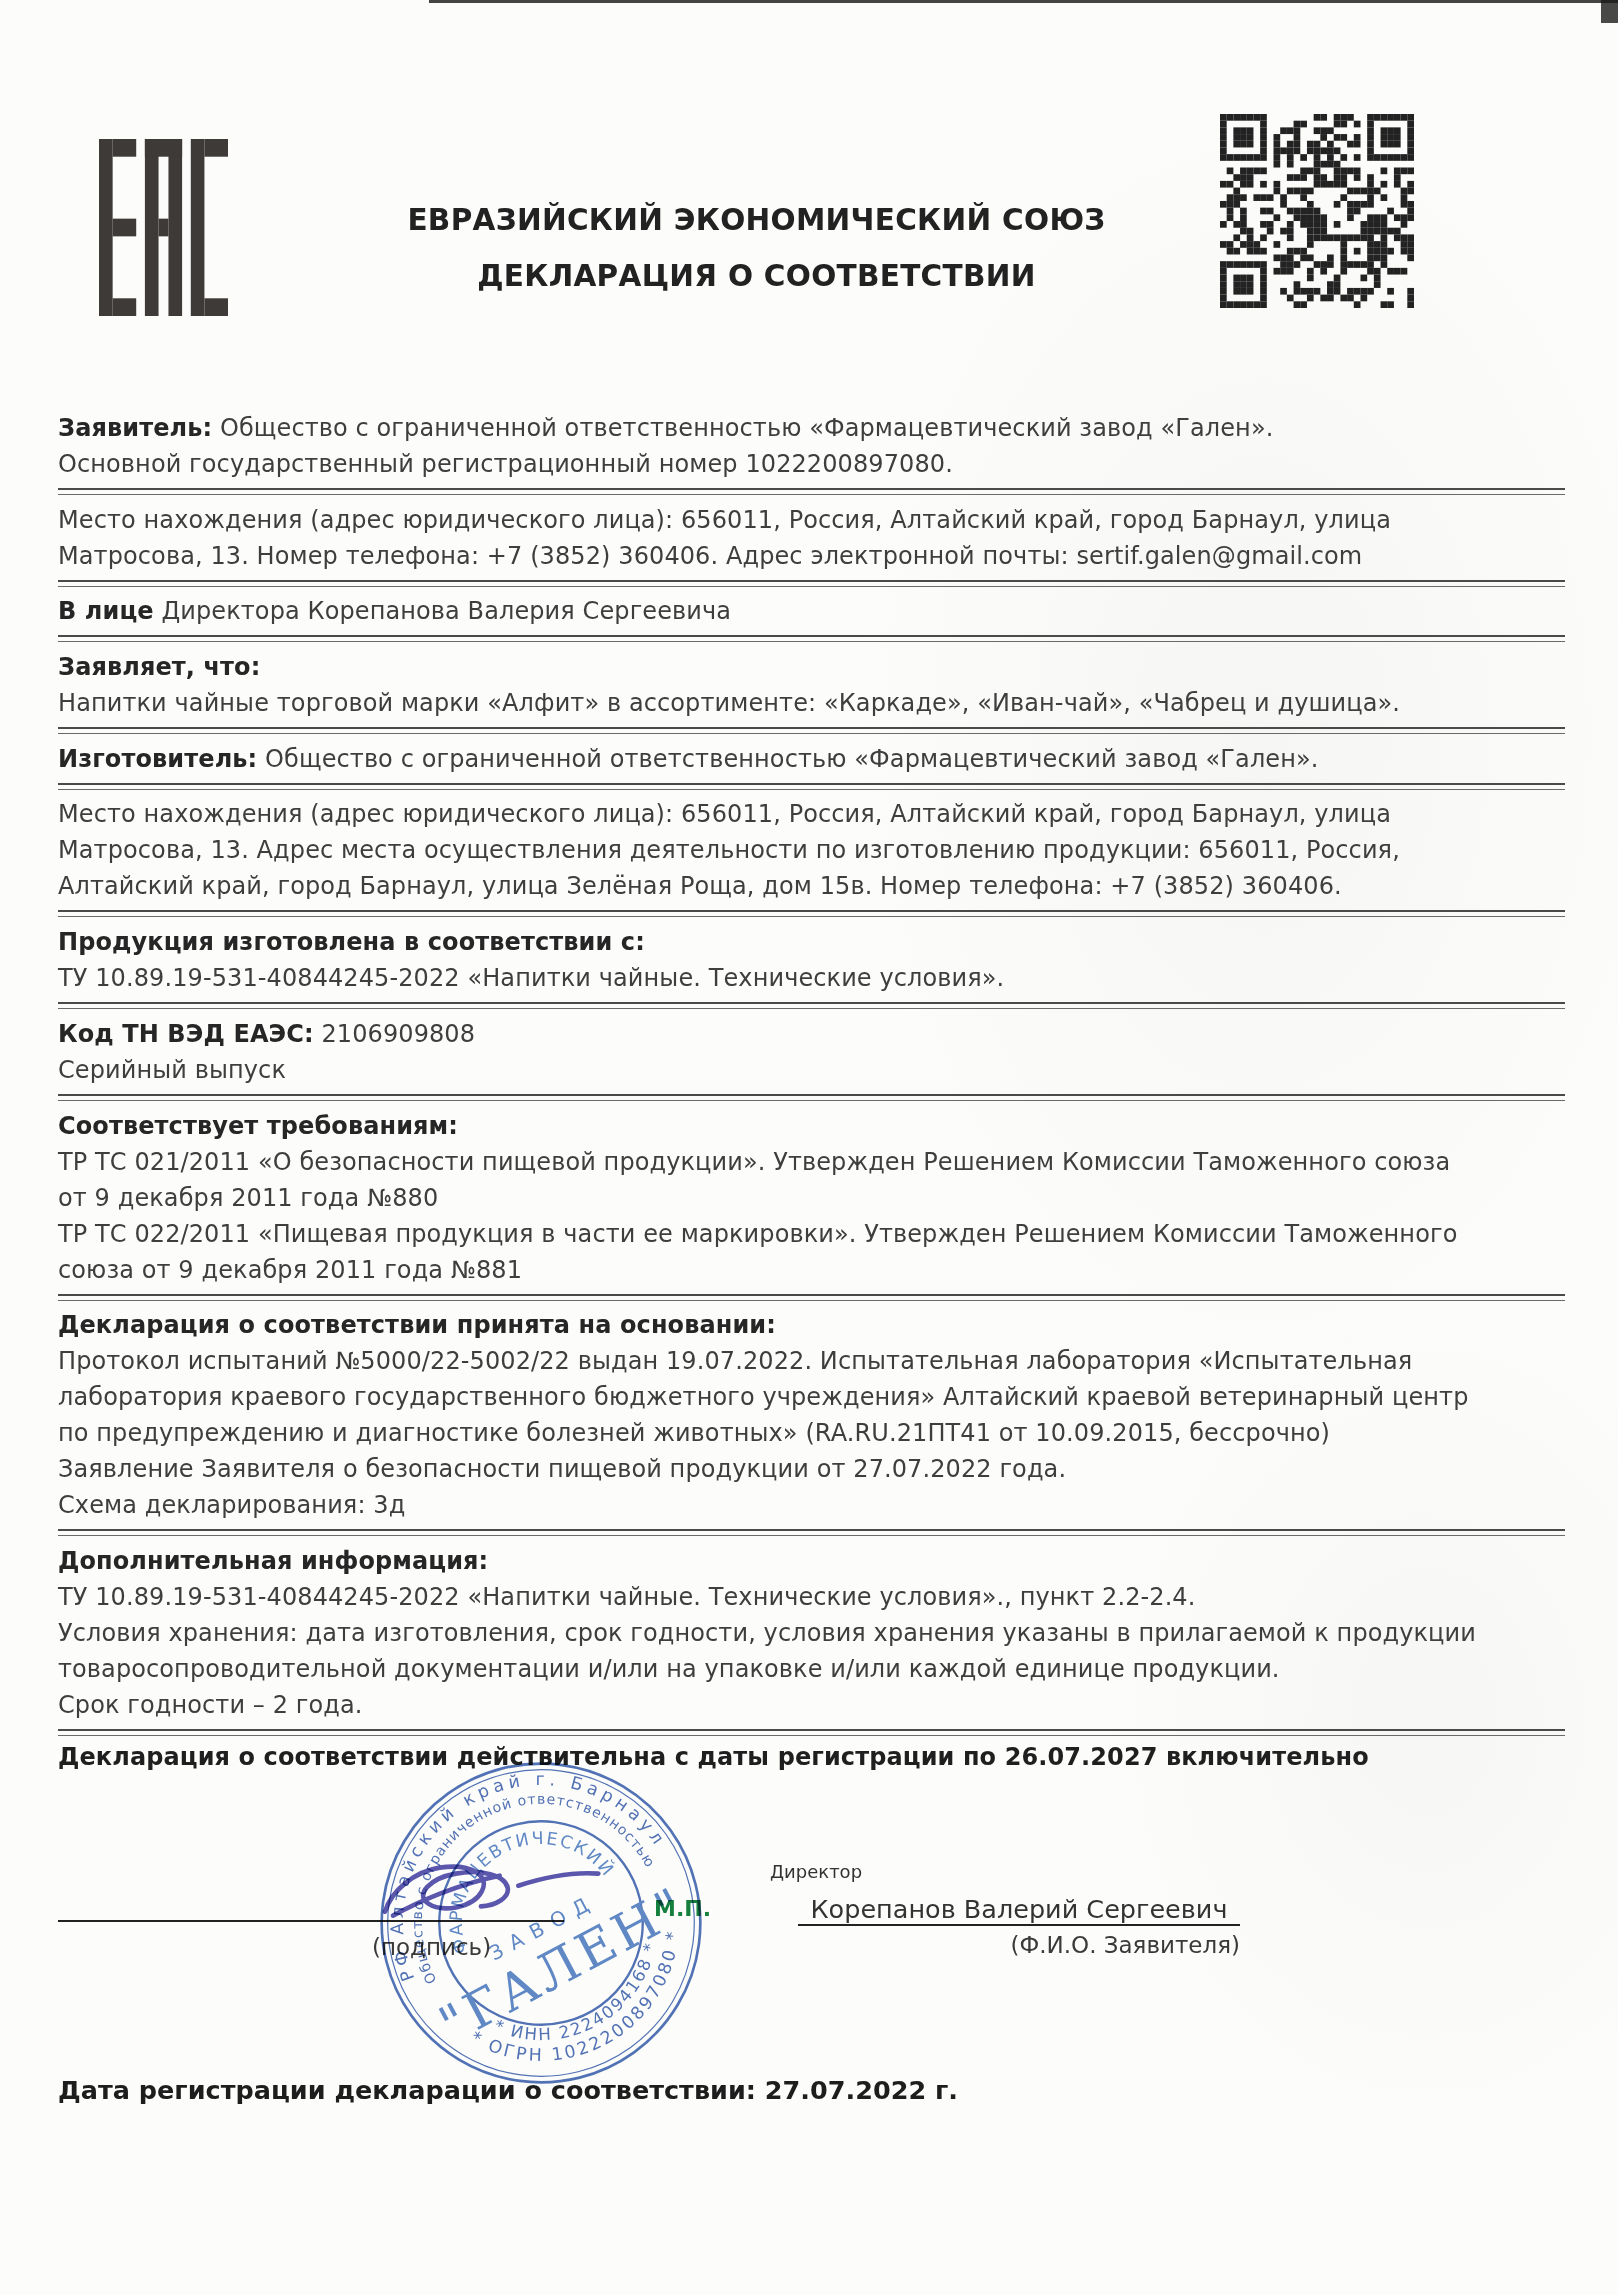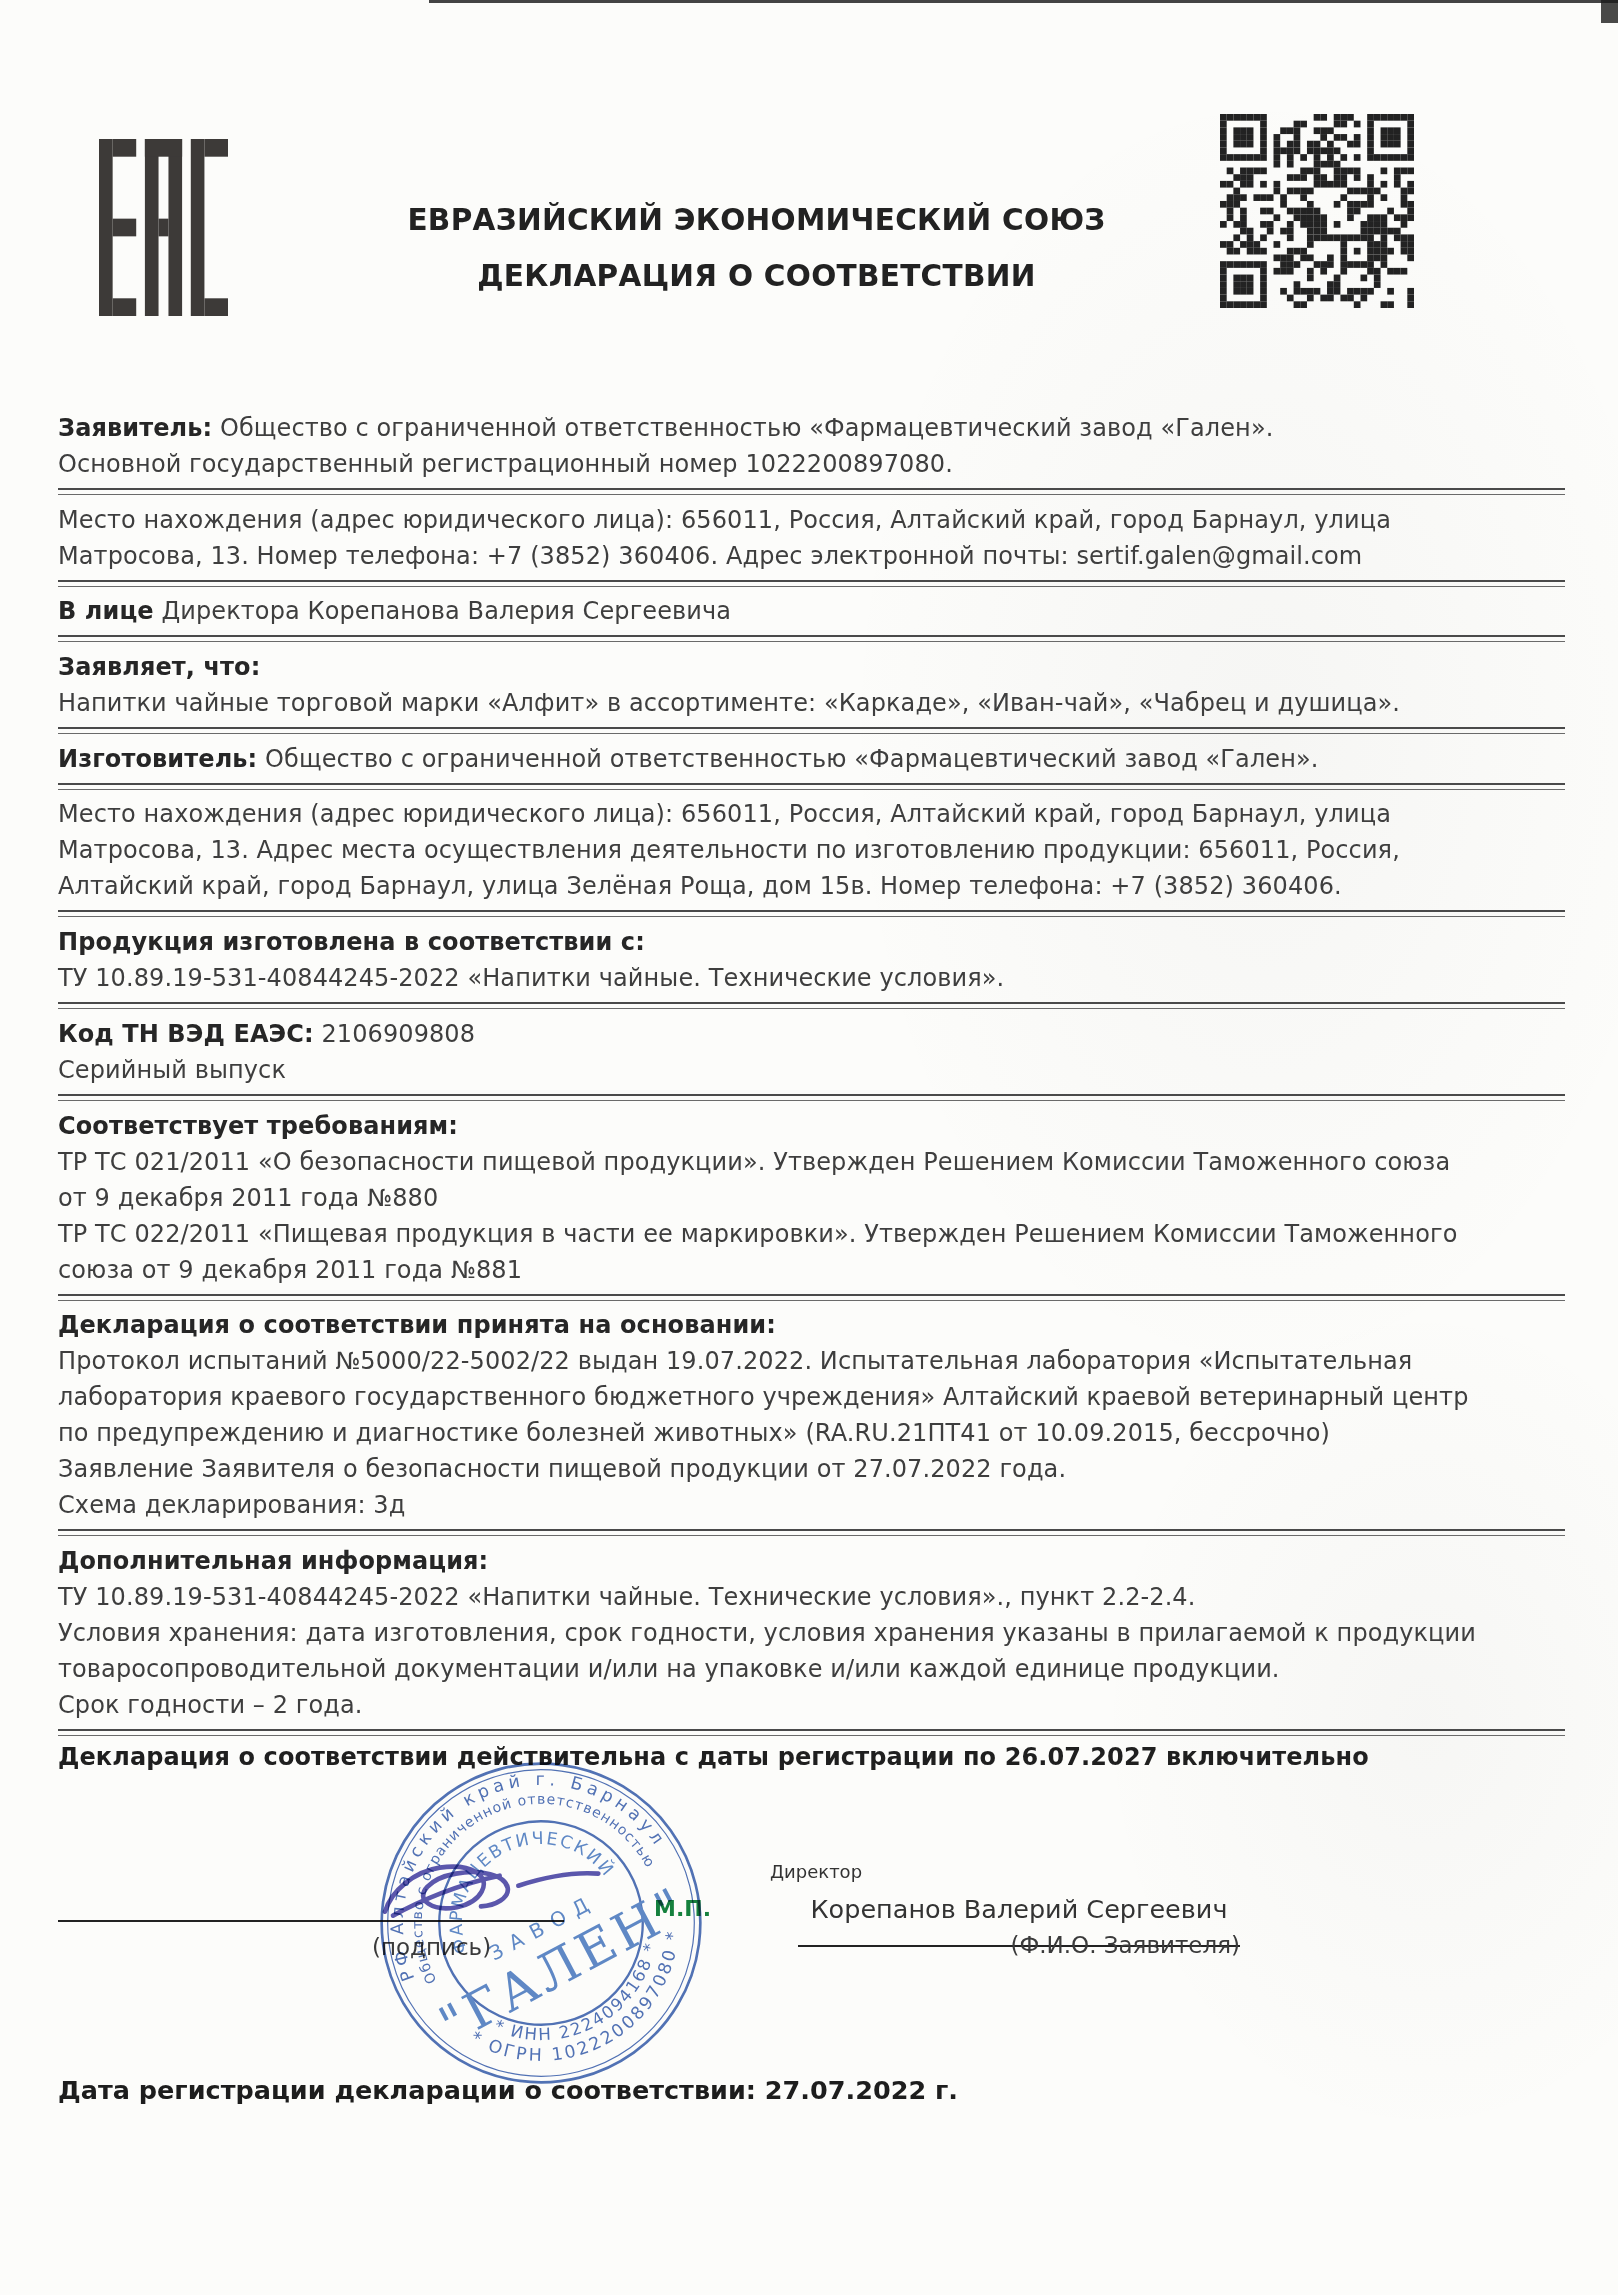--- a/index.html
+++ b/index.html
@@ -26,21 +26,21 @@
   .line b{font-weight:bold;color:#262626;}
   .lbl{font-weight:bold;color:#262626;}
   .rule{height:4px;border-top:2px solid #4a4a4a;border-bottom:1.3px solid #6a6a6a;margin:6px 0 6.7px;}
   
   .validity{position:absolute;left:58px;top:1743px;font-size:24px;font-weight:bold;color:#1f1f1f;white-space:nowrap;letter-spacing:0.1px;}
   .sig-line{position:absolute;left:58px;top:1920px;width:506px;border-top:2px solid #222;z-index:1;}
   .sig-caption{position:absolute;left:372px;top:1934px;width:218px;text-align:left;font-size:23px;color:#3a3a3a;z-index:1;}
   .mp{position:absolute;left:638px;top:1896px;font-size:22px;font-weight:bold;color:#15803d;z-index:1;margin-left:16px;}
   .position-title{position:absolute;left:770px;top:1861px;font-size:18px;color:#333;z-index:1;}
   .fio{position:absolute;left:798px;top:1894px;width:442px;text-align:center;font-size:25.5px;color:#333;
-       border-bottom:2px solid #222;padding-bottom:21px;z-index:1;white-space:nowrap;}
+       border-bottom:2px solid #222;padding-bottom:0;z-index:1;white-space:nowrap;}
   .fio-caption{position:absolute;left:798px;top:1932px;width:442px;text-align:right;font-size:23px;color:#3a3a3a;z-index:1;}
   .reg-line{position:absolute;left:58px;top:2011px;font-size:25.5px;font-weight:bold;color:#1d1d1d;white-space:nowrap;z-index:2;}
   .date-line{position:absolute;left:58px;top:2075px;font-size:25.5px;font-weight:bold;color:#1d1d1d;white-space:nowrap;z-index:2;}
   
   .stamp{position:absolute;left:377px;top:1759px;width:328px;height:328px;z-index:4;
          mix-blend-mode:multiply;opacity:.88;}
   .stamp svg{transform:rotate(-14deg);}
   .stamp .ring-text{fill:#3a5fae;font-family:"DejaVu Sans",sans-serif;}
   .stamp .center-text{fill:#4a7ac2;font-family:"DejaVu Sans",sans-serif;}
   .stamp .galen{fill:#4a7ac2;font-family:"DejaVu Serif",serif;}

